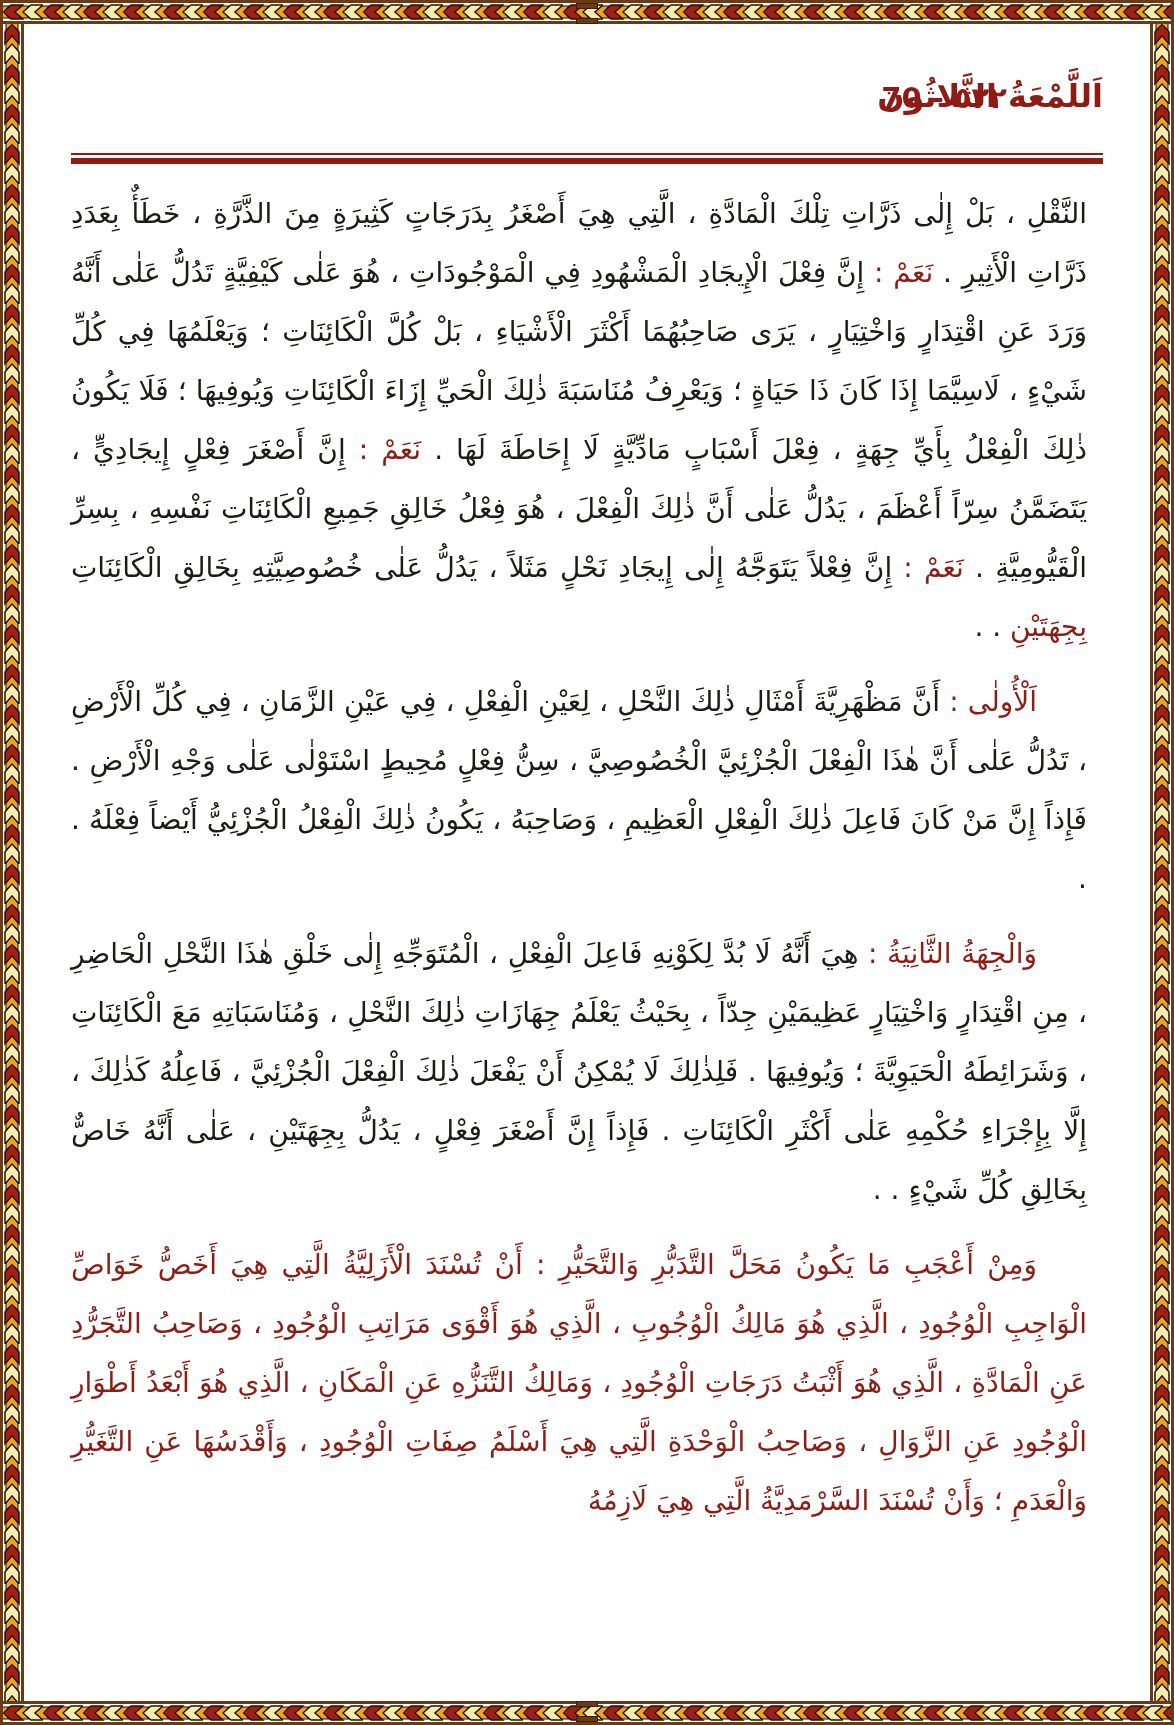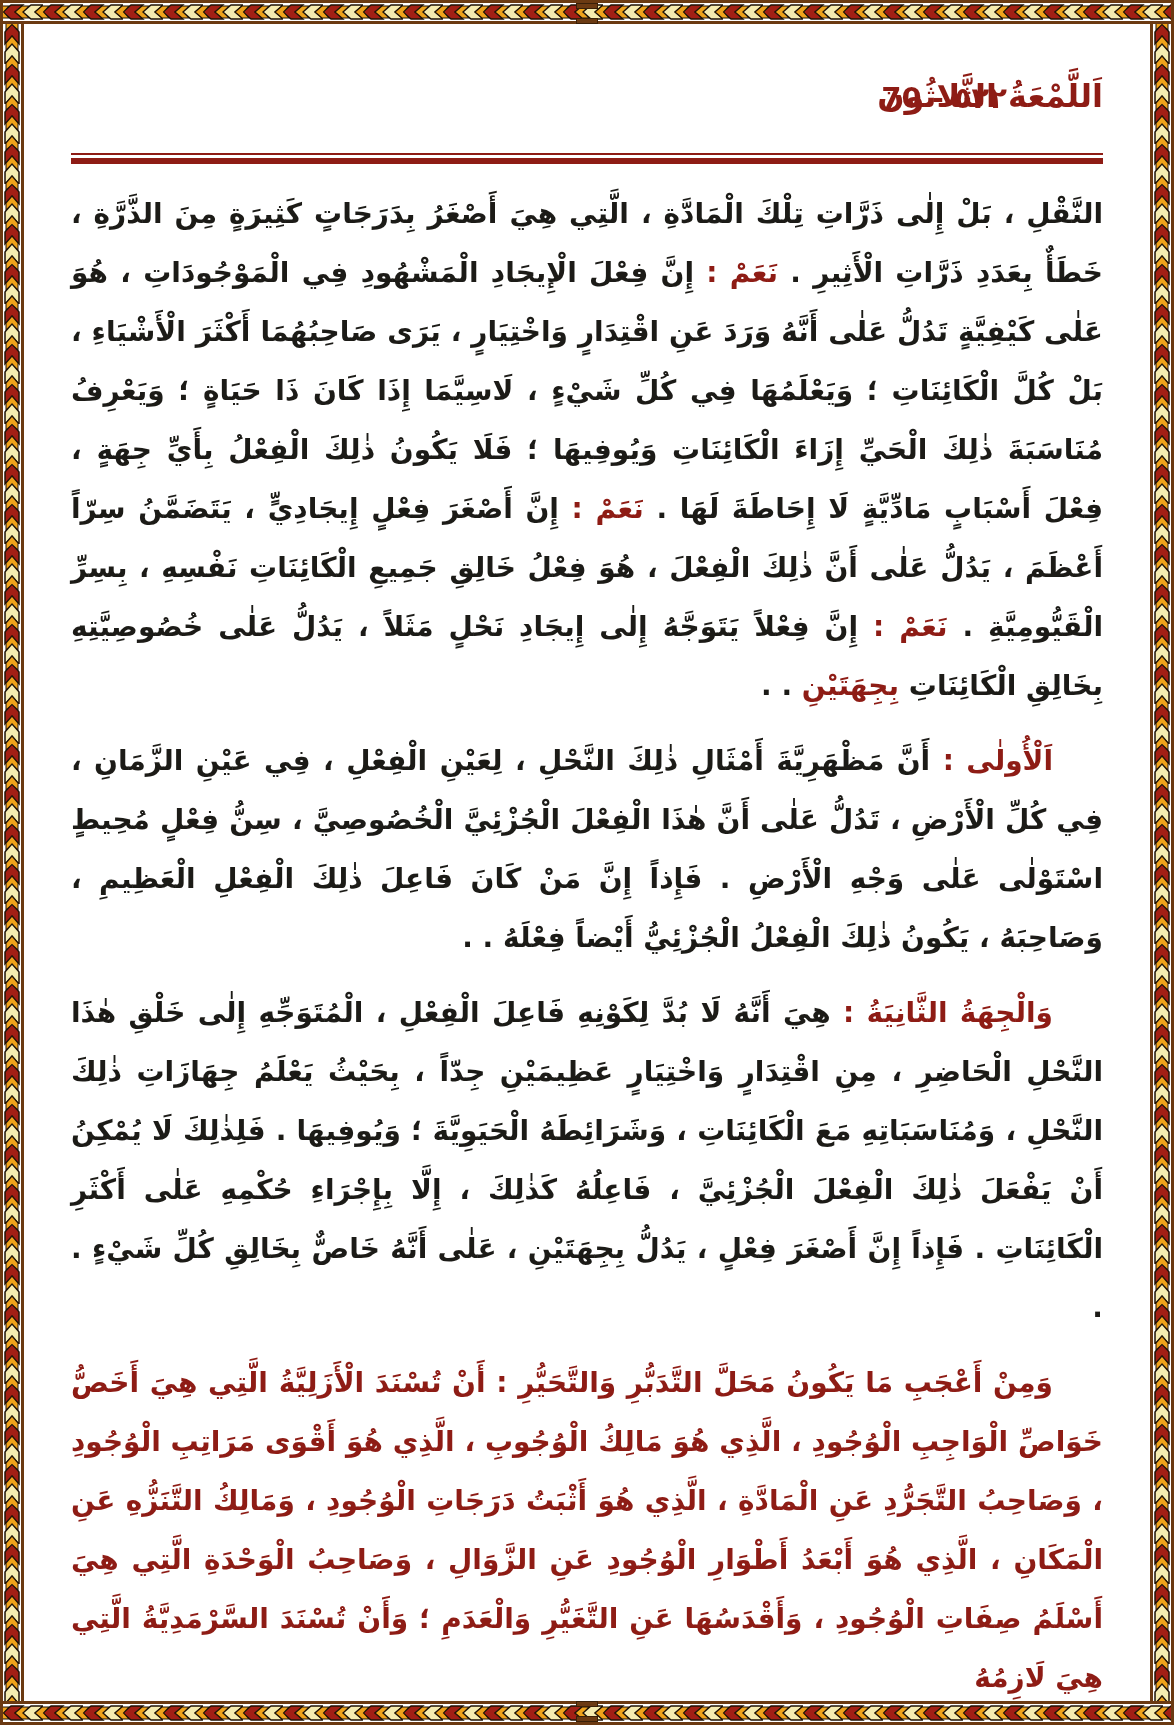--- a/index.html
+++ b/index.html
@@ -44,23 +44,23 @@
     position:absolute; top:4px; right:0; left:0; 
     font-size:32px; font-weight:bold; color:var(--accent,#8e1c15);
   }
   .double-rule {
     height:11px; margin:10px 0 20px 0;
     background: linear-gradient(to bottom,
       var(--rule,#8e1c15) 0 2px, #ffffff 2px 5px, var(--rule,#8e1c15) 5px 11px);
   }
   .body-text { color: var(--ink,#1c1b17); }
   .body-text p {
-    margin: 0 0 16px 0;
+    margin: 0 16px 16px 0;
     font-size: 28px;
-    font-weight: bold;
+    font-weight: normal;
     line-height: 59px;
     text-align: justify;
     text-align-last: right;
   }
   .p-indent { text-indent: 50px; }
   .seg-black { color: var(--ink,#1c1b17); }
   .seg-red   { color: var(--accent,#8e1c15); }
 </style>
 </head>
 <body>

